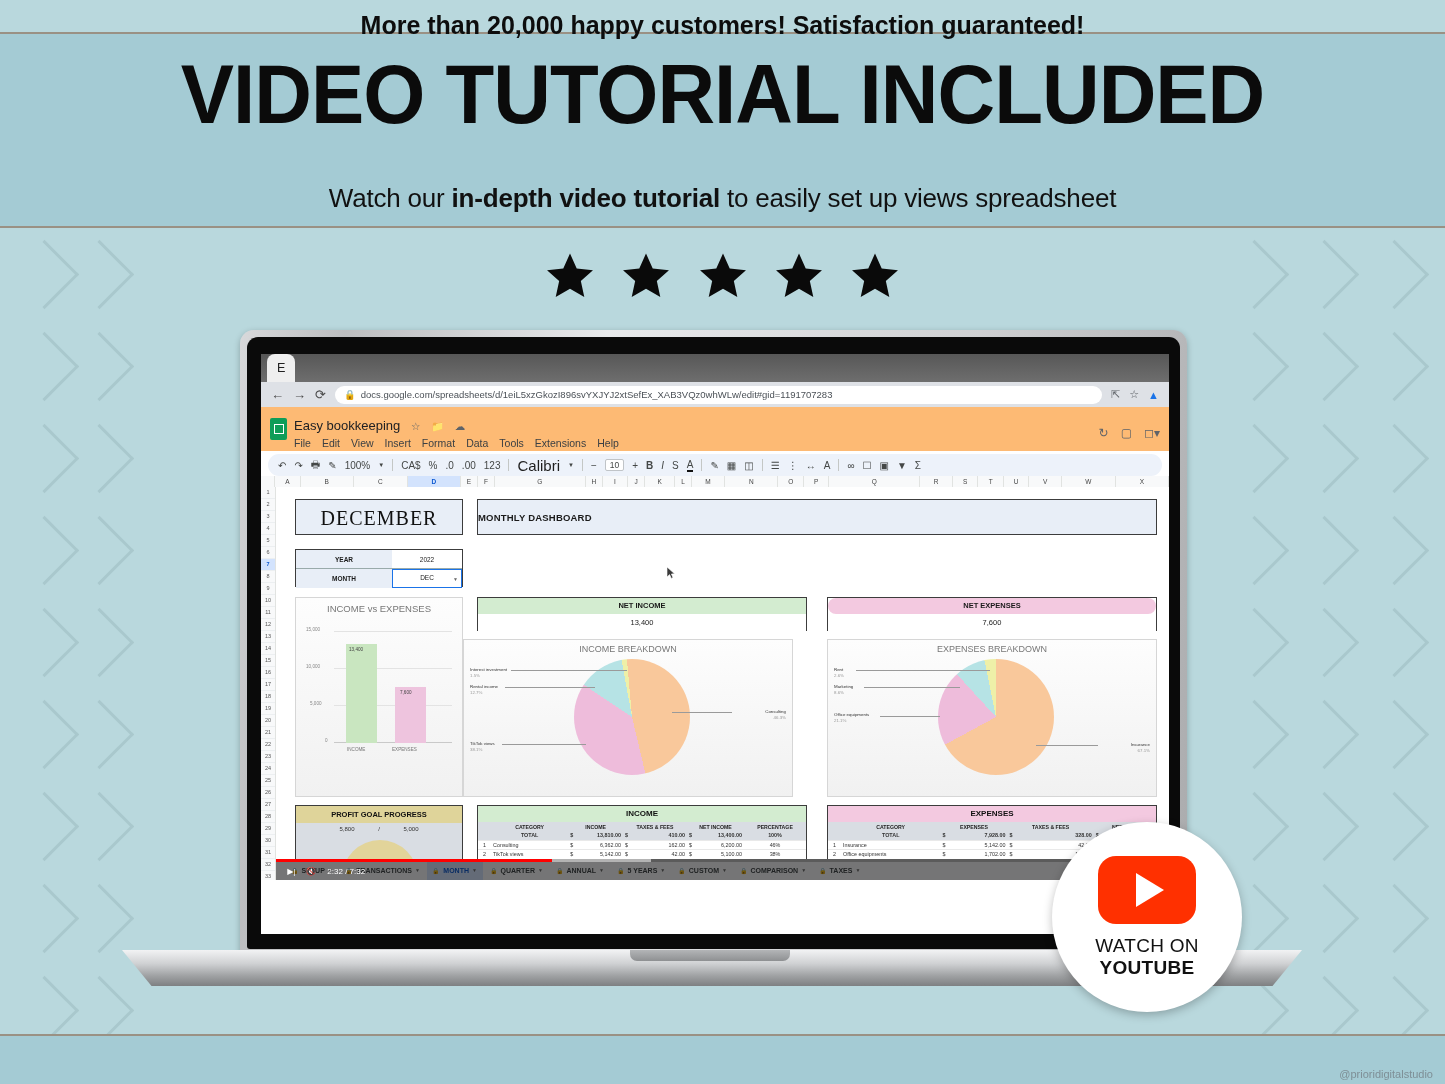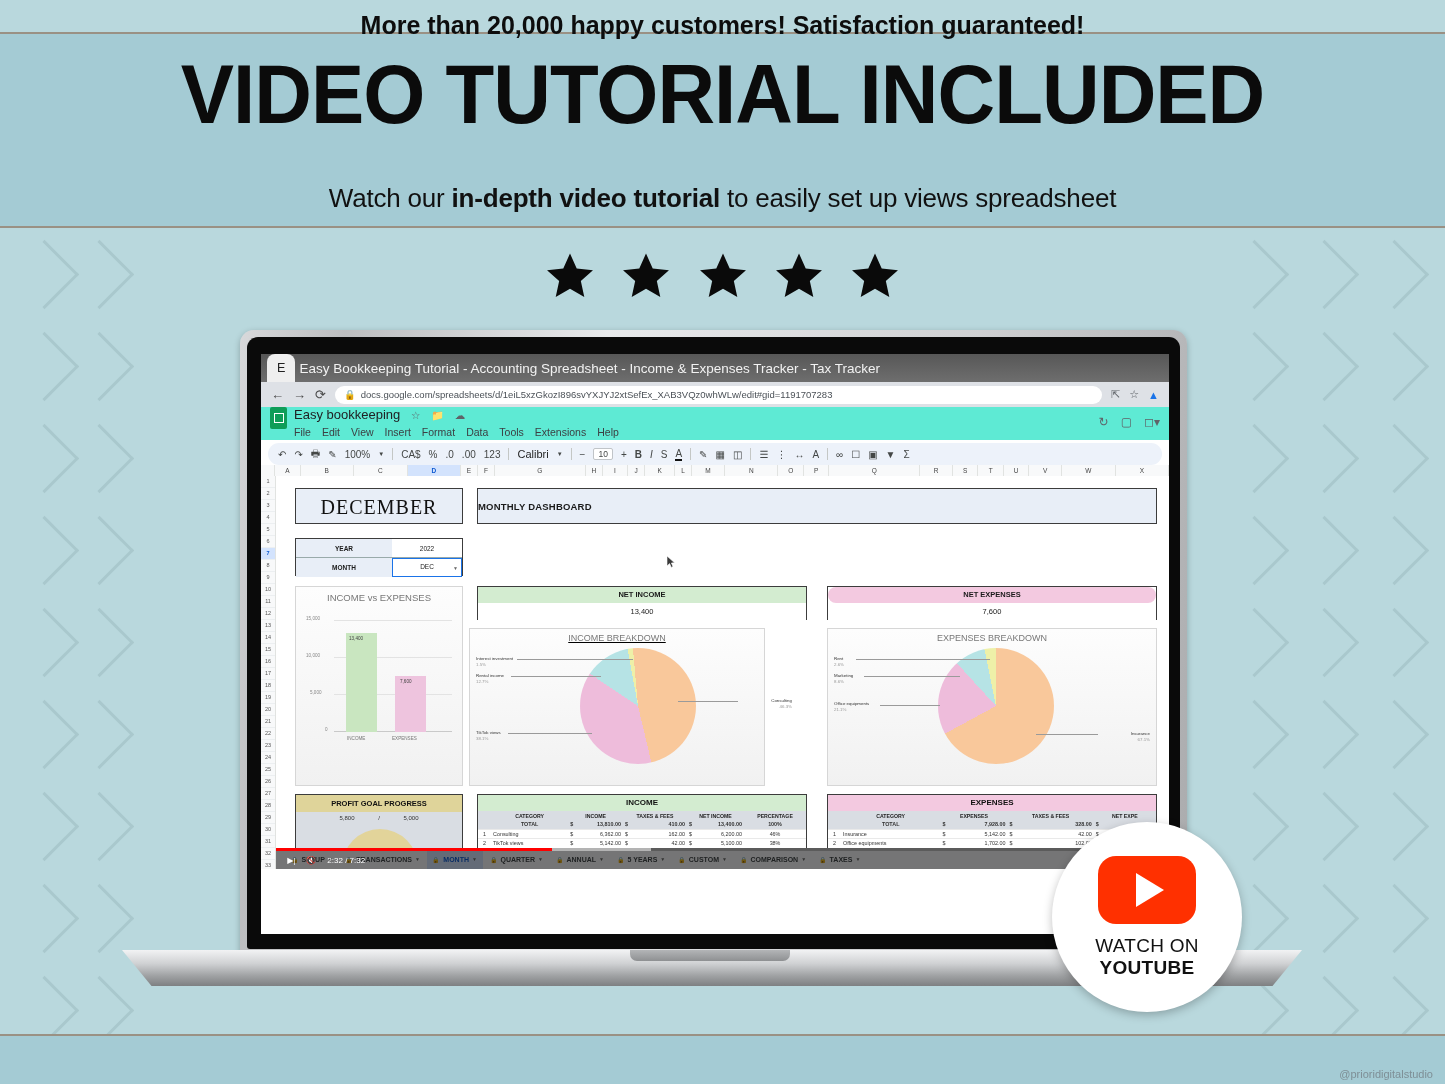--- a/index.html
+++ b/index.html
@@ -48,32 +48,32 @@
   .win-title{height:28px;background:linear-gradient(180deg,#575757,#6e6e6e);
              color:#f2f2f2;font-size:13.5px;display:flex;align-items:center;padding-left:6px;}
   .win-title .gtab{background:#efefef;color:#202020;border-radius:8px 8px 0 0;height:28px;
                    display:flex;align-items:center;padding:0 10px;font-size:12.6px;max-width:20px;overflow:hidden;}
   .addrbar{height:25px;background:#dee1e6;display:flex;align-items:center;gap:9px;padding:0 10px;font-size:11px;color:#3c4043;}
   .addrbar .nav{color:#4a4a4a;font-size:13px;}
   .urlbox{flex:1;background:#fff;border-radius:13px;height:18px;display:flex;align-items:center;
           padding:0 9px;font-size:9.5px;color:#4b5157;gap:5px;}
   .addrbar .right-ico{font-size:11px;color:#5f6368;}
   
-  .sheets-head{background:#5eead4;display:flex;align-items:flex-start;padding:0 9px 2px 9px;}
+  .sheets-head{background:#fdba74;display:flex;align-items:flex-start;padding:11px 9px 2px 9px;}
   .sheets-logo{width:17px;height:22px;background:#0f9d58;border-radius:2px;margin-right:7px;
                display:flex;align-items:center;justify-content:center;}
   .sheets-logo div{width:10px;height:10px;border:1.4px solid #fff;box-sizing:border-box;}
   .docname{font-size:13px;color:#202124;line-height:15px;}
   .doc-ico{display:inline-block;margin-left:7px;color:#5f6368;font-size:10.5px;}
   .menubar{font-size:10.5px;color:#3c4043;margin-top:3px;display:flex;gap:11px;}
   .head-right{margin-left:auto;display:flex;gap:12px;align-items:center;color:#5f6368;font-size:12px;padding-top:8px;}
   .toolbar{height:22px;background:#edf2fa;margin:3px 7px 0 7px;border-radius:12px;
            display:flex;align-items:center;gap:8px;padding:0 10px;font-size:10px;color:#444746;}
   .tb-sep{width:1px;height:12px;background:#c4c7c5;}
-  .fontbox{font-size:11px;color:#1f1f1f;}
+  .fontbox{font-size:15px;color:#1f1f1f;}
   .sizebox{border:1px solid #c0c4c8;border-radius:2px;font-size:8.5px;padding:0 4px;background:#fff;}
   .fbar{height:15px;display:flex;align-items:center;gap:7px;font-size:8.5px;color:#444;
         border-bottom:1px solid #e1e3e1;padding:0 4px;background:#fff;}
   .fbar .namebox{width:46px;border-right:1px solid #e1e3e1;}
   
   .grid{position:relative;background:#fff;height:404px;overflow:hidden;}
   .colhdr{display:flex;height:11px;background:#f8f9fa;border-bottom:1px solid #e1e3e1;font-size:6.5px;color:#444;}
   .colhdr div{border-right:1px solid #e1e3e1;text-align:center;line-height:11px;}
   .rowhdr{position:absolute;left:0;top:11px;width:14px;background:#f8f9fa;border-right:1px solid #e1e3e1;z-index:3;}
   .rowhdr div{height:11px;font-size:5.5px;color:#555;text-align:center;line-height:11px;border-bottom:1px solid #eceff1;}
@@ -214,21 +214,20 @@
 </div>
 
 <div id="laptop">
   <div id="lid"></div>
   <div id="bezel"></div>
 
   <div id="screen">
 
     <div class="win-title">
       <div class="gtab">E</div>
-      <span style="margin-left:4px">Easy Bookkeeping Tutorial - Accounting Spreadsheet - Income &amp; Expenses Tracker - Tax Tracker</span>
     </div>
 
     <div class="addrbar">
       <span class="nav">←</span>
       <span class="nav">→</span>
       <span class="nav">⟳</span>
       <div class="urlbox">
         <span>🔒</span>
         <span>docs.google.com/spreadsheets/d/1eiL5xzGkozI896svYXJYJ2xtSefEx_XAB3VQz0whWLw/edit#gid=1191707283</span>
       </div>
@@ -425,21 +424,21 @@
             <div style="position:absolute;left:50px;top:30px;width:31px;height:99px;background:#c9e6c0;"></div>
             <div class="axlbl" style="left:53px;top:33px;color:#444;">13,400</div>
 
             <div style="position:absolute;left:99px;top:73px;width:31px;height:56px;background:#eec4de;"></div>
             <div class="axlbl" style="left:104px;top:76px;color:#444;">7,600</div>
             <div class="axlbl" style="left:51px;top:133px;color:#777;">INCOME</div>
             <div class="axlbl" style="left:96px;top:133px;color:#777;">EXPENSES</div>
           </div>
         </div>
 
-        <div class="w chartbox" style="left:194px;top:152px;width:296px;height:158px;text-decoration:underline;">
+        <div class="w chartbox" style="left:188px;top:152px;width:330px;height:158px;">
           <div class="pietitle">INCOME BREAKDOWN</div>
           <div style="position:relative;height:140px;">
             <div style="position:absolute;left:110px;top:5px;width:116px;height:116px;border-radius:50%;
                  background:conic-gradient(from 0deg,#f9c89b 0 46.3%,#eebcdb 46.3% 84.4%,#b6e3e5 84.4% 97.1%,#eef0a8 97.1% 98.6%,#f9c89b 98.6% 100%);"></div>
             <div class="plabel" style="left:6px;top:13px;">
               <span>Interest investment</span><br><i>1.5%</i>
             </div>
             <div class="leader" style="left:47px;top:16px;width:116px;"></div>
             <div class="plabel" style="left:6px;top:30px;">
               <span>Rental income</span><br><i>12.7%</i>

